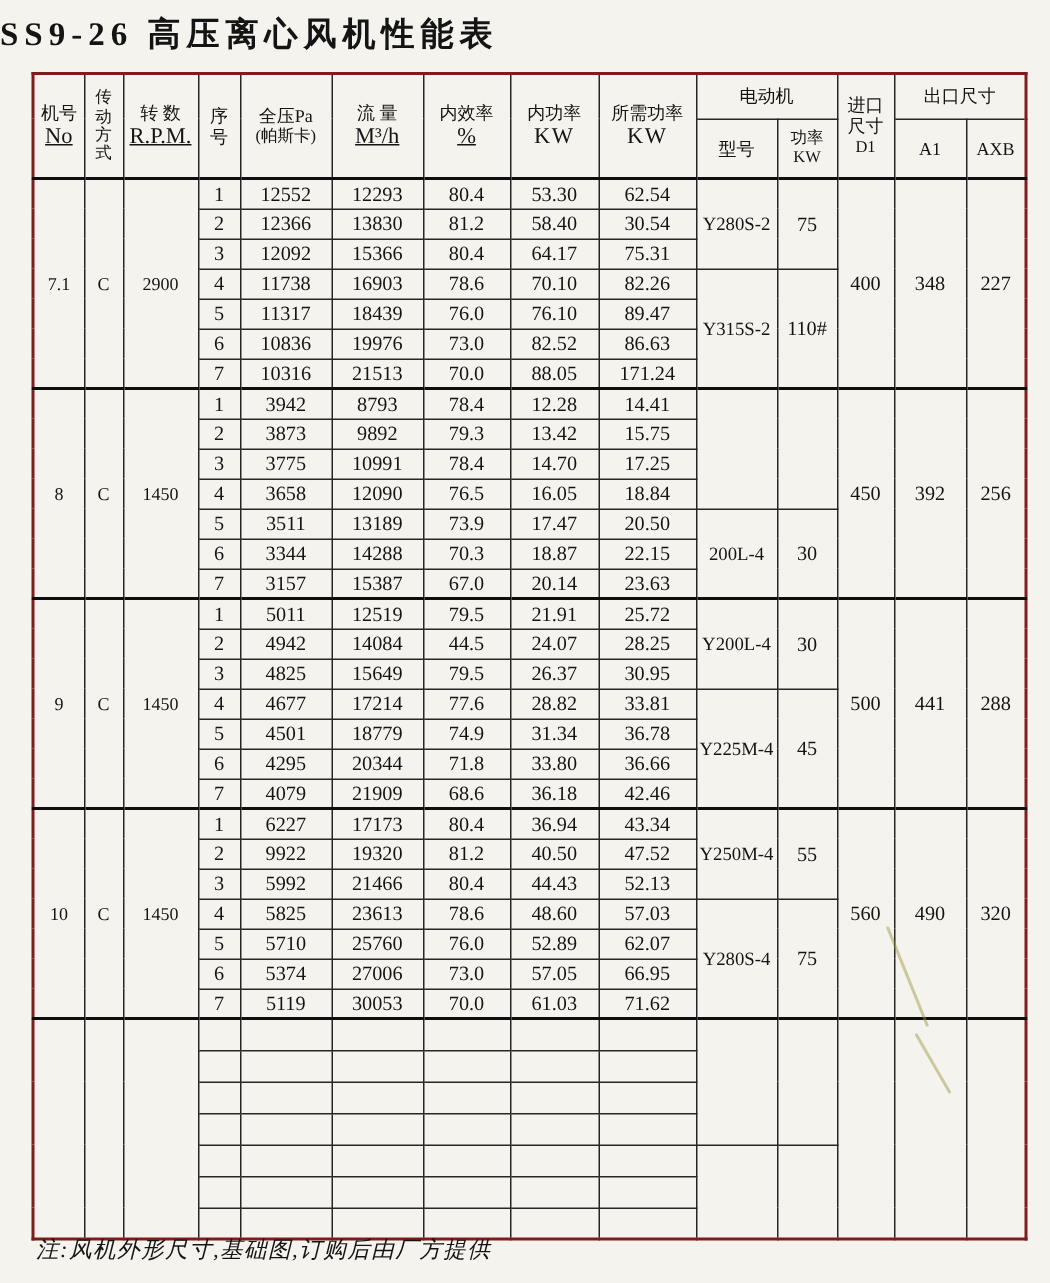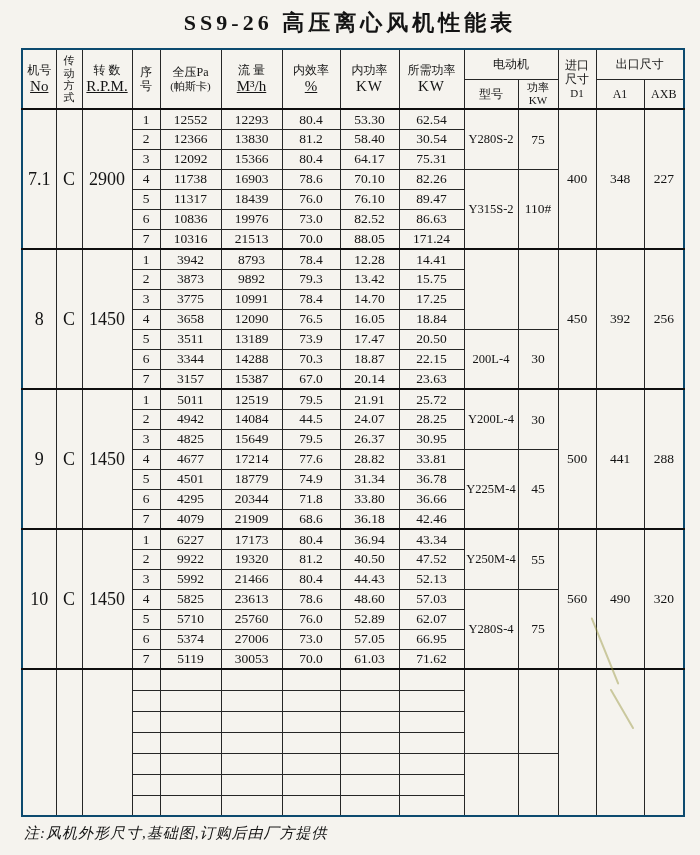--- a/index.html
+++ b/index.html
@@ -8,58 +8,58 @@
     position: relative;
     background: #f5f3ee;
     font-family: "Liberation Serif", "DejaVu Serif", serif;
     color: #141414;
     overflow: hidden;
   }
   .page-title {
     position: absolute;
     top: 8px; left: 0;
     width: 100%;
-    text-align: center;
+    text-align: left;
     font-size: 22px;
     font-weight: bold;
     letter-spacing: 4px;
     white-space: nowrap;
   }
   table.perf {
     position: absolute;
     left: 21px; top: 48px;
     width: 662px;
     border-collapse: collapse;
     table-layout: fixed;
-    border: 2px solid #0c4a6e;
+    border: 2px solid #7f1d1d;
     padding-left: 47px;
   }
   .perf th, .perf td {
     border: 1px solid #262626;
     text-align: center;
     vertical-align: middle;
     padding: 0;
     overflow: hidden;
   }
   .perf thead tr.h1 th { height: 30px; }
-  .perf thead tr.h2 th { height: 30px; }
+  .perf thead tr.h2 th { height: 40px; }
   .perf thead th { font-weight: normal; font-size: 12px; line-height: 1.2; }
   .perf thead th .small { font-size: 11px; }
   .perf thead th .latin { font-size: 15px; text-decoration: underline; }
   .perf thead th .kw { font-size: 15px; letter-spacing: 1px; }
   .perf thead th.v div { font-size: 11px; line-height: 1.12; }
   .perf tbody td {
     height: 20px;
     font-size: 13.5px;
     line-height: 1;
     white-space: nowrap;
   }
   .perf tbody tr.spacer td { height: 21px; }
   .perf tbody tr.block-start td { border-top: 2px solid #0e0e0e; }
-  .perf tbody td.c-id { font-size: 18px; }
+  .perf tbody td.c-id { font-size: 12px; }
   .perf tbody td.c-model { font-size: 12.5px; font-family: Liberation Serif, serif; }
   .footnote {
     position: absolute;
     left: 24px; top: 824px;
     font-size: 15px;
     letter-spacing: 1px;
     font-style: italic;
   }
   .scratch {
     position: absolute;

